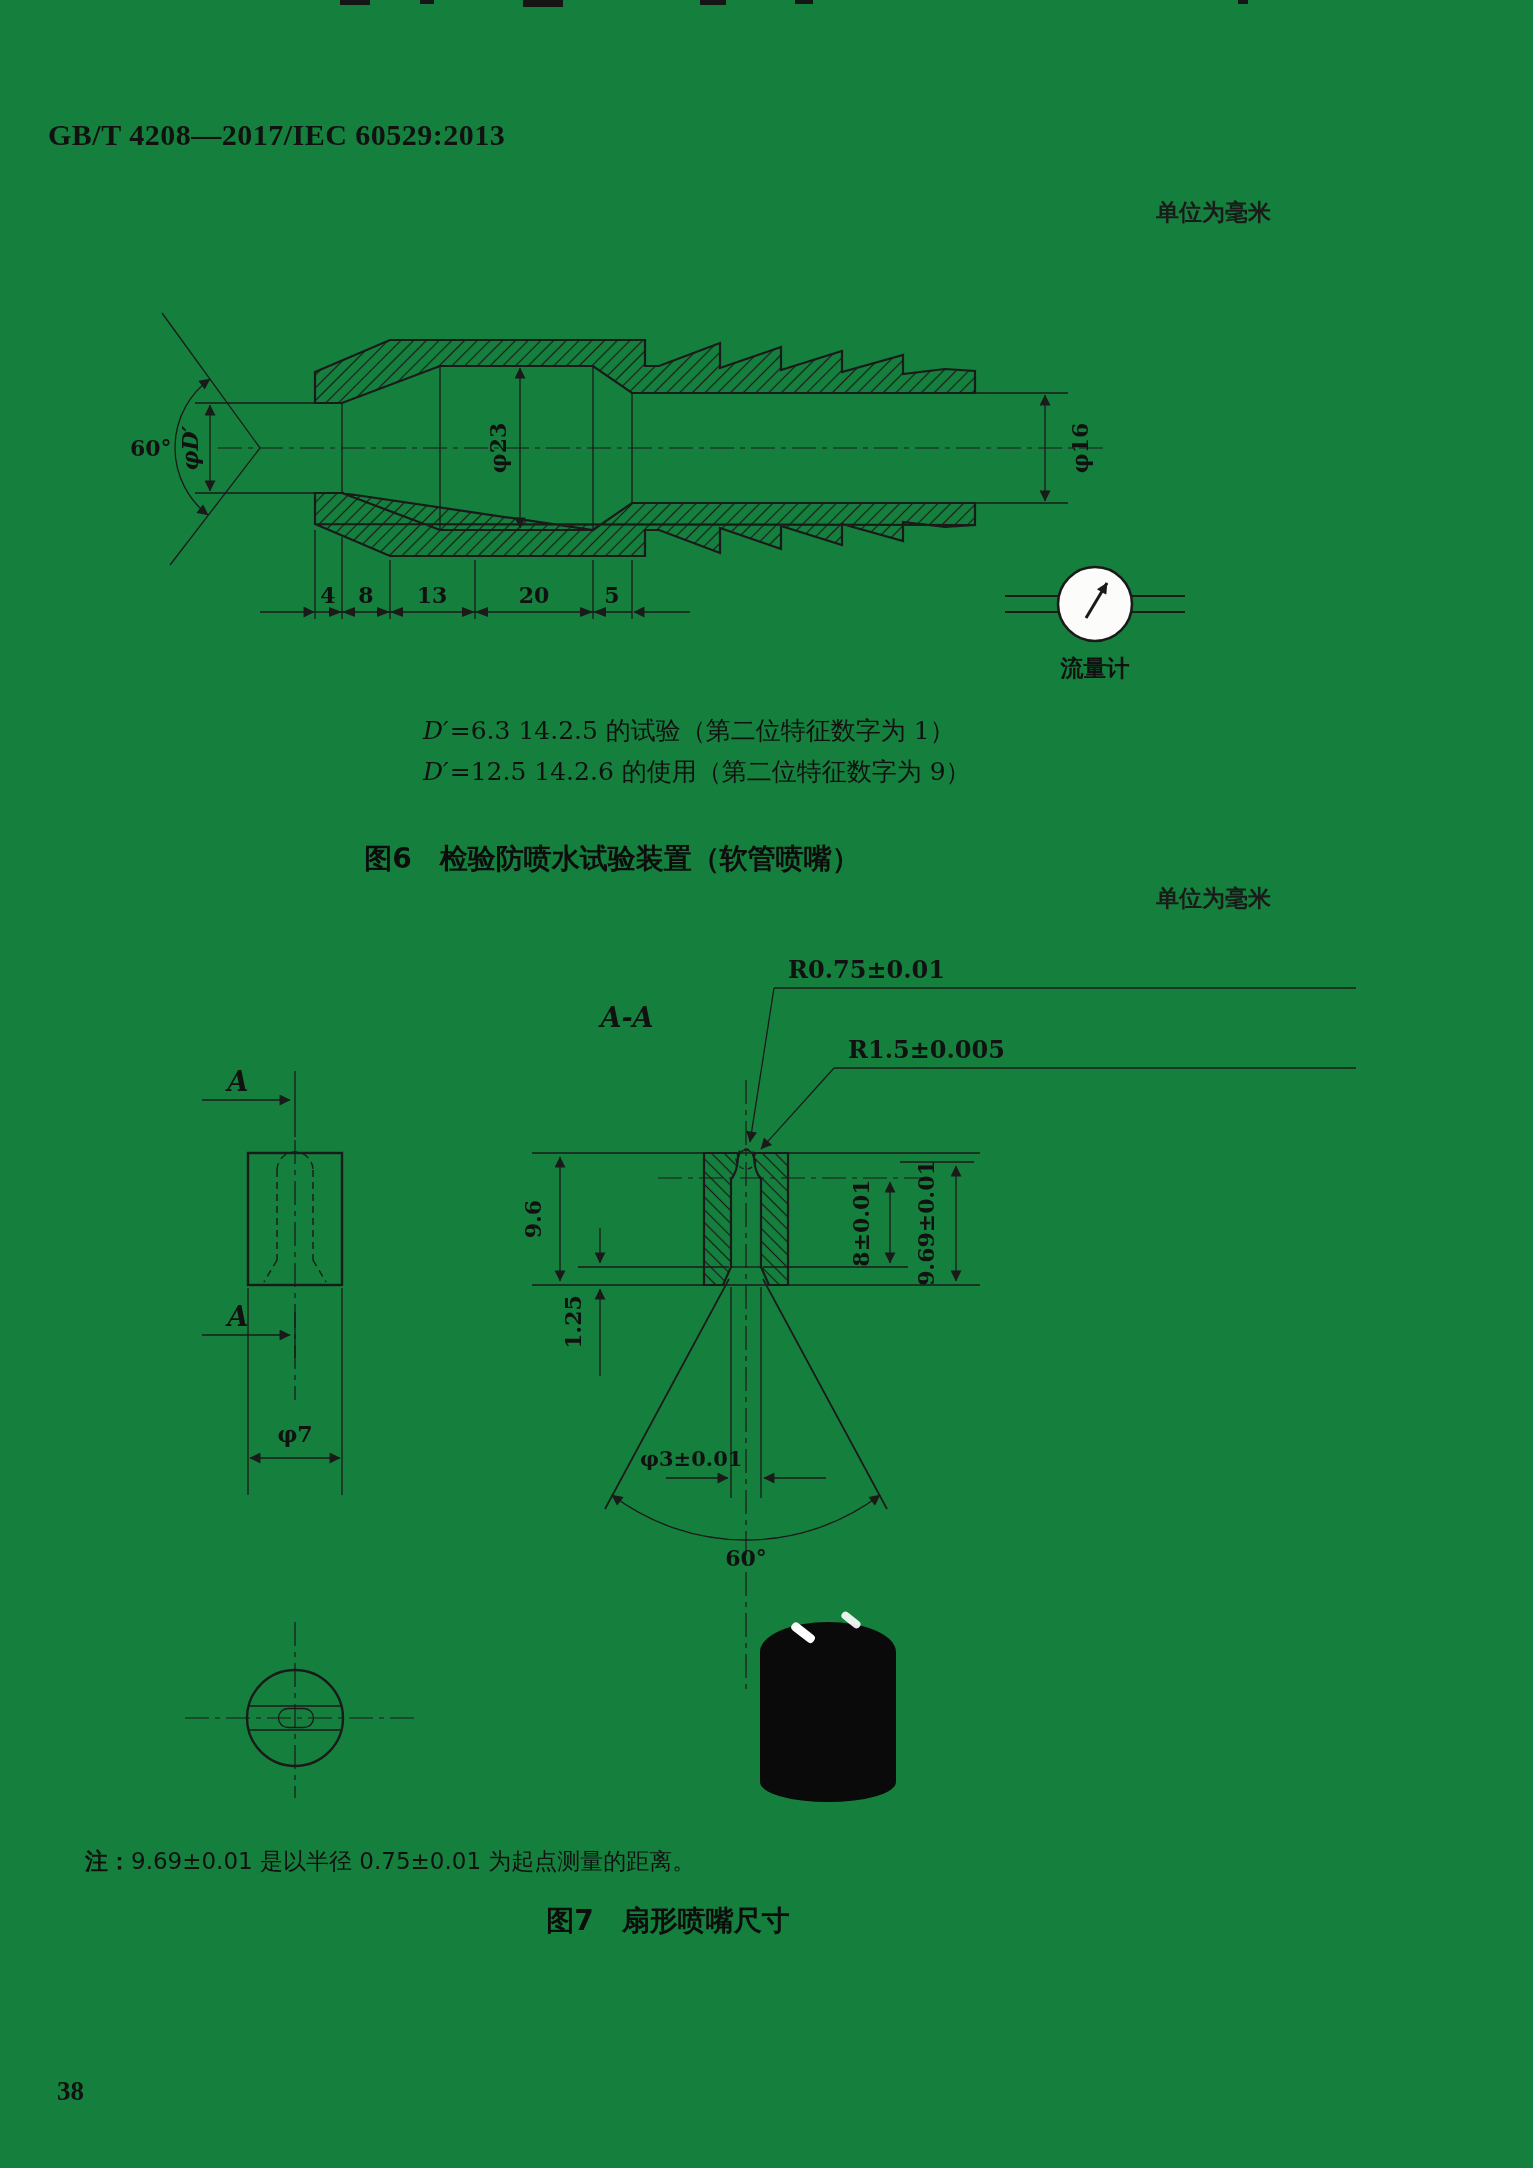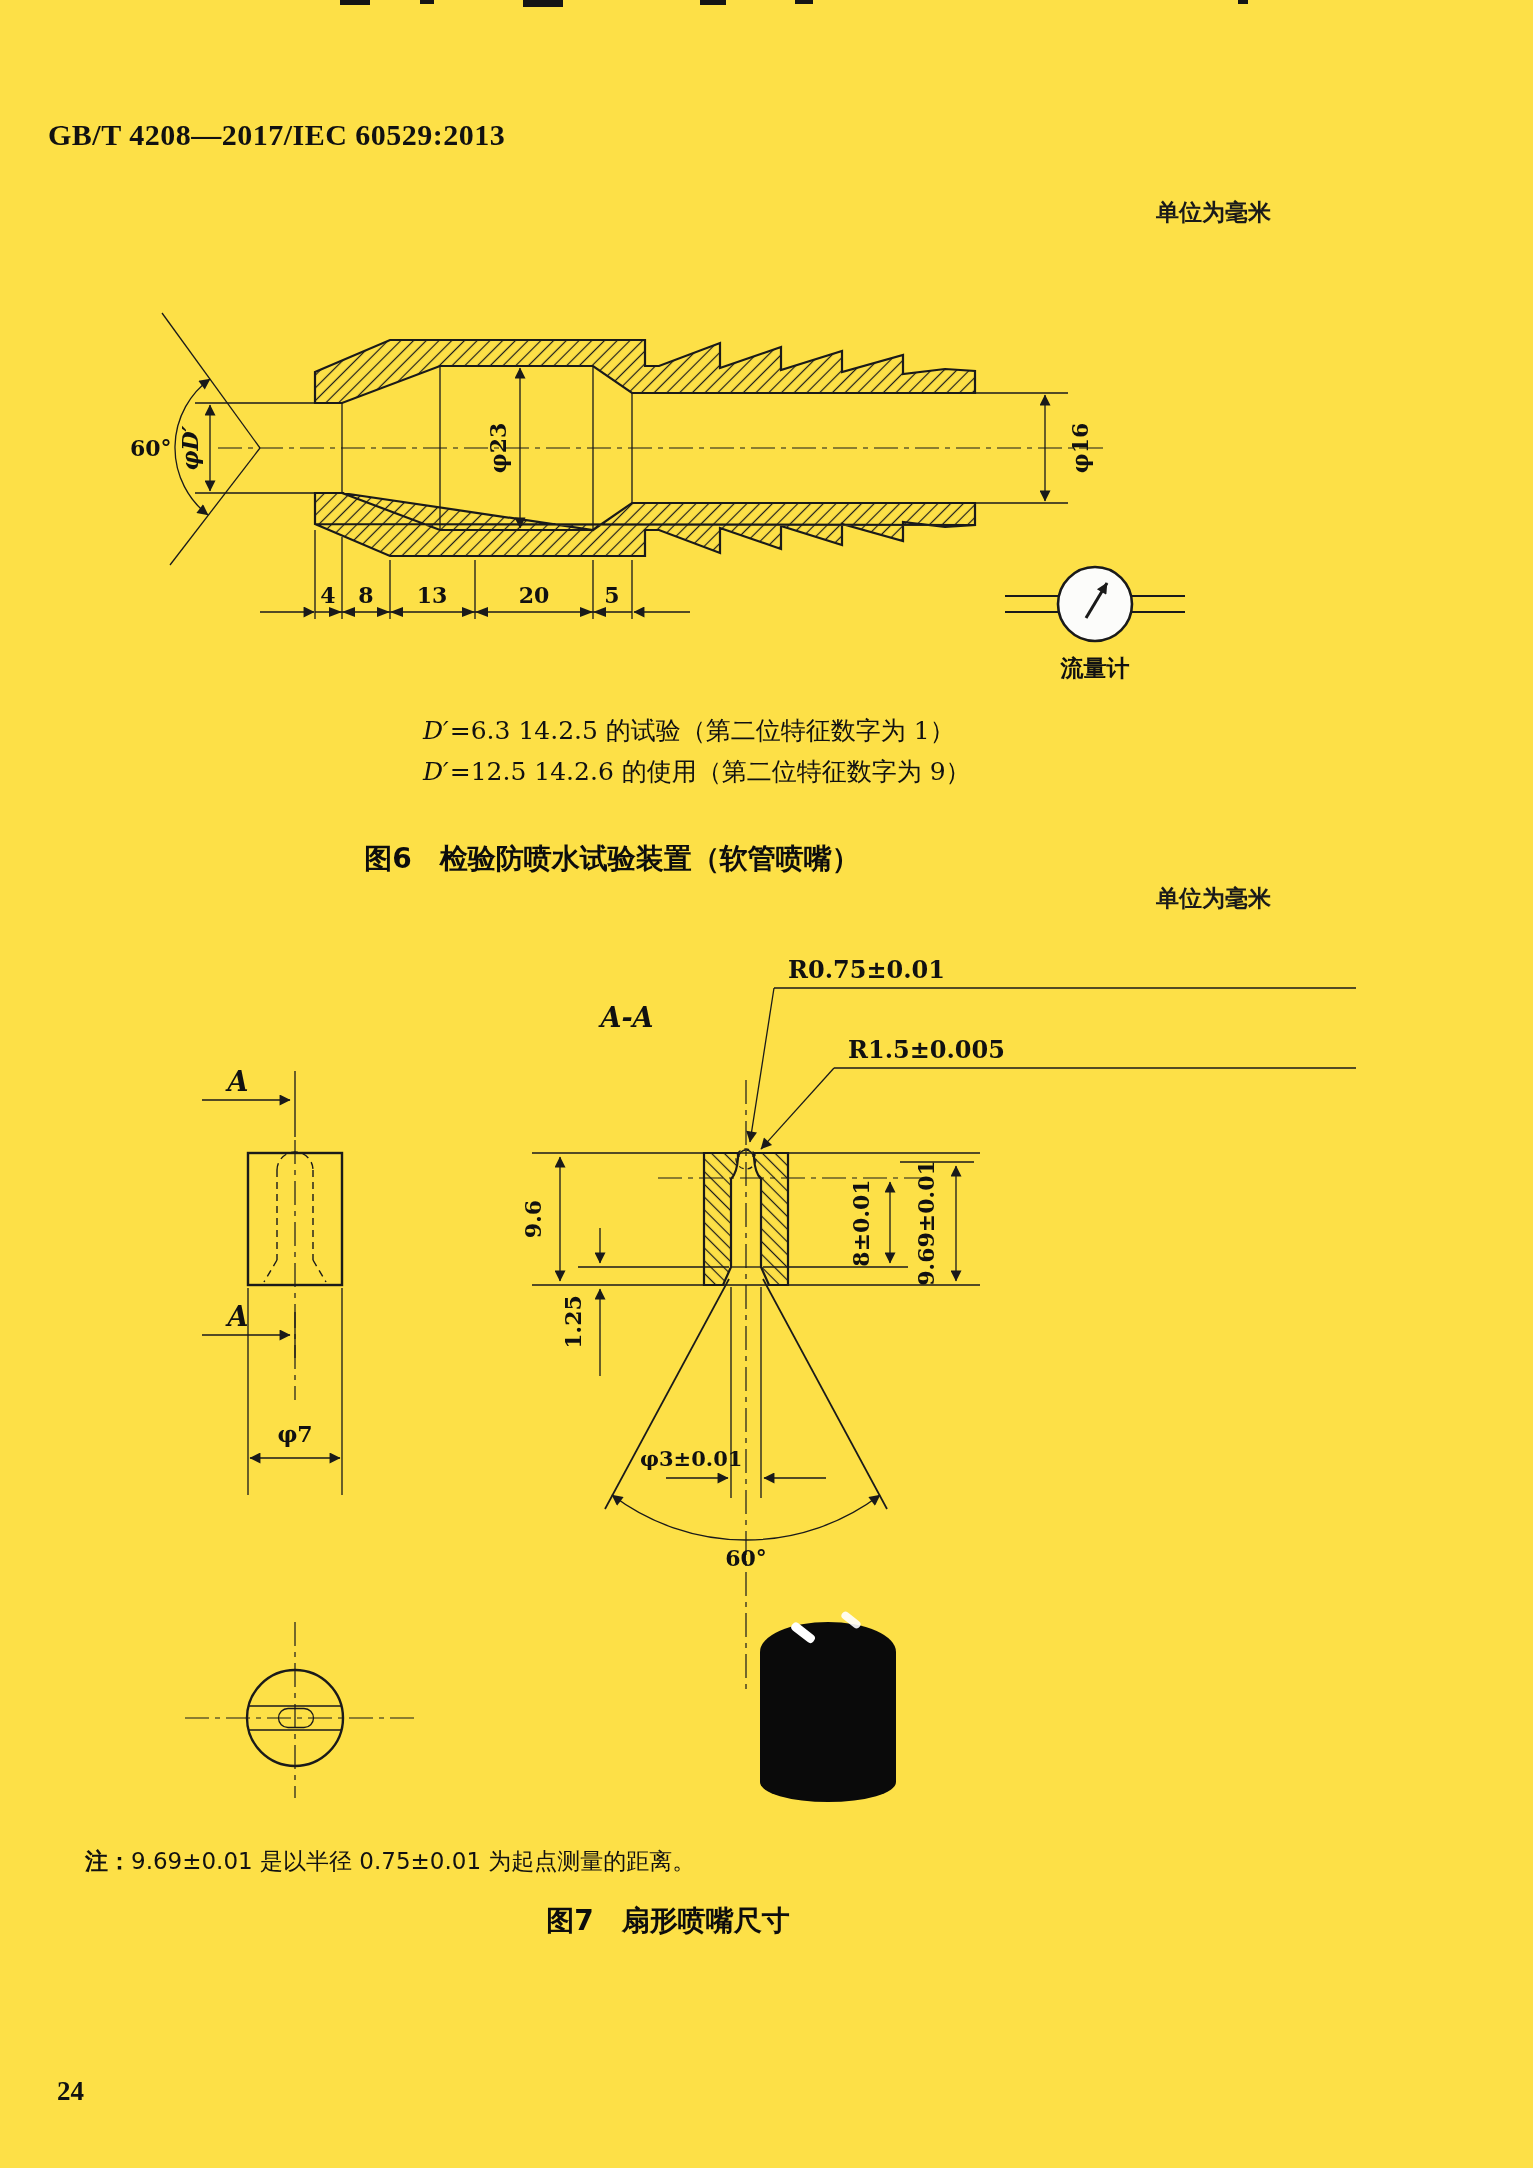--- a/index.html
+++ b/index.html
@@ -1,16 +1,16 @@
 <!DOCTYPE html>
 <html><head>
 <meta charset="utf-8">
 <style>
   html,body{margin:0;padding:0;background:#888;}
-  .page{position:relative;width:1533px;height:2168px;background:#fde047;overflow:hidden;
+  .page{position:relative;width:1533px;height:2168px;background:#15803d;overflow:hidden;
         font-family:"DejaVu Sans",sans-serif;color:#111;}
   .mark{position:absolute;top:0;background:#151515;}
   .header{position:absolute;left:48px;top:118px;font:700 30px "Liberation Serif",serif;letter-spacing:.5px;color:#111;}
   .units{position:absolute;right:262px;font:600 23px "DejaVu Sans",sans-serif;color:#1a1a1a;}
   .units1{top:197px}.units2{top:883px}
   .dline{position:absolute;left:423px;font:400 25px "DejaVu Serif",serif;color:#111;}
   .dvar{font-style:italic;margin-right:1px;}
   .caption{position:absolute;left:0;text-align:center;font:700 28px "DejaVu Sans",sans-serif;color:#0d0d0d;}
   .cap6{top:814px;width:1224px;margin-top:26px;}
   .cap7{top:1902px;width:1264px;padding-left:36px;}
@@ -247,15 +247,15 @@
       <rect x="740" y="686" width="22" height="8" rx="4" transform="rotate(38 751 690)" fill="#ffffff" opacity="0.9"></rect>
     </g>
   </svg>
 
   <div class="note">
     <span class="notelabel">注：</span><span>9.69±0.01 是以半径 0.75±0.01 为起点测量的距离。</span>
   </div>
 
   <div class="caption cap7">图7　扇形喷嘴尺寸</div>
 
-  <div class="pagenum">24</div>
+  <div class="pagenum">38</div>
 
 </div>
 
 </body></html>

